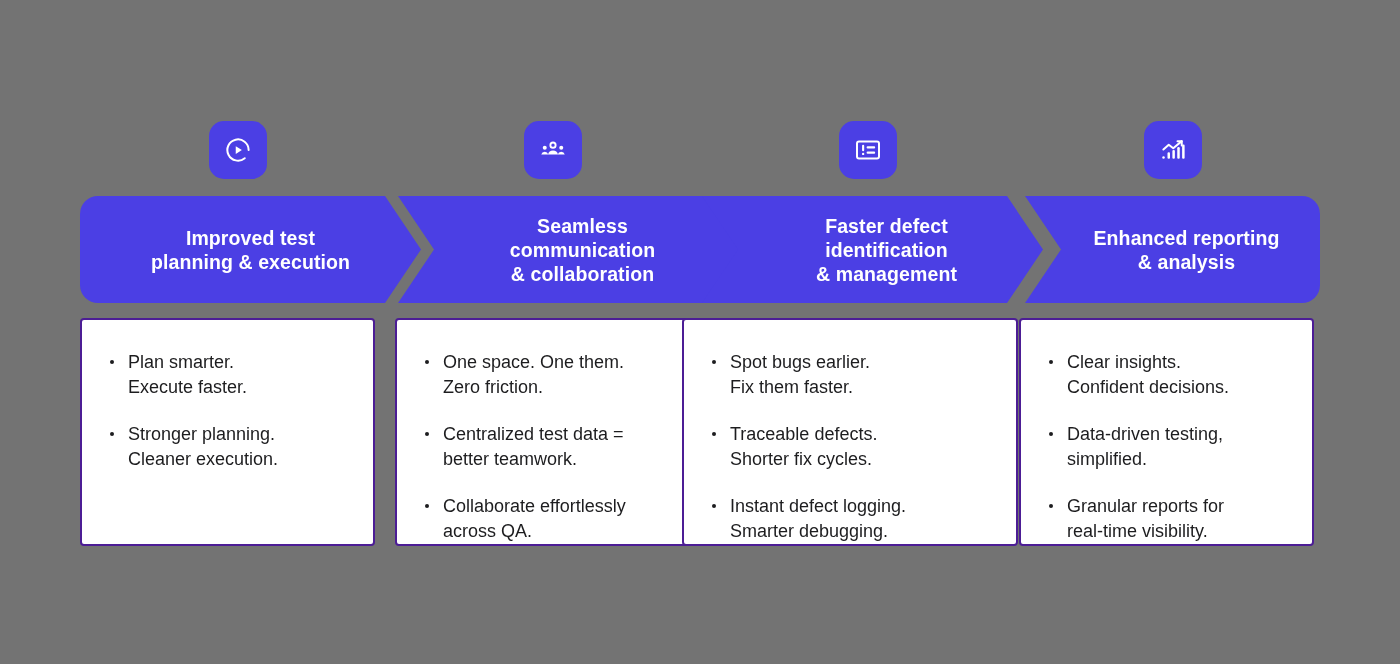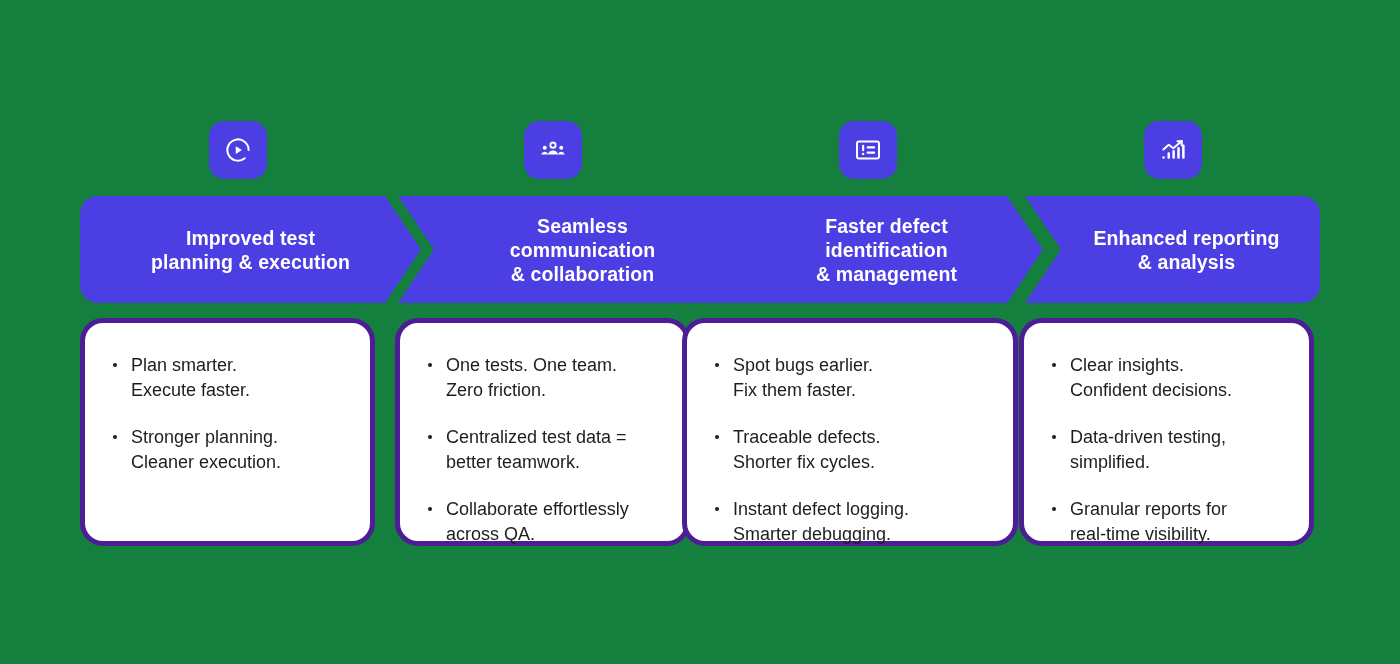--- a/index.html
+++ b/index.html
@@ -9,21 +9,21 @@
     height: 664px;
     background: #f8f8f9;
     font-family: "Liberation Sans", sans-serif;
     overflow: hidden;
   }
 
   .stage {
     position: relative;
     width: 1400px;
     height: 664px;
-    background: #15803d;
+    background: #737373;
   }
 
   
   .icon-row {
     position: absolute;
     left: 80px;
     top: 121px;
     width: 1240px;
     height: 58px;
     display: flex;
@@ -99,22 +99,22 @@
     left: 80px;
     top: 318px;
     width: 1240px;
     height: 228px;
   }
   .card {
     position: absolute;
     top: 0;
     height: 228px;
     background: #ffffff;
-    border: 5px solid #4c1d95;
-    border-radius: 23px;
+    border: 2px solid #4c1d95;
+    border-radius: 4px;
   }
   .card.k1 { left: 0px;   width: 295px; }
   .card.k2 { left: 315px; width: 295px; }
   .card.k3 { left: 602px; width: 336px; }
   .card.k4 { left: 939px; width: 295px; }
 
   .bullets {
     list-style: none;
     padding: 30px 20px 0 27px;
   }
@@ -229,21 +229,21 @@
       <ul class="bullets">
         <li><span class="dot"></span><span>Plan smarter.
 Execute faster.</span></li>
         <li><span class="dot"></span><span>Stronger planning.
 Cleaner execution.</span></li>
       </ul>
     </div>
 
     <div class="card k2">
       <ul class="bullets">
-        <li><span class="dot"></span><span>One tests. One team.
+        <li><span class="dot"></span><span>One space. One them.
 Zero friction.</span></li>
         <li><span class="dot"></span><span>Centralized test data =
 better teamwork.</span></li>
         <li><span class="dot"></span><span>Collaborate effortlessly
 across QA.</span></li>
       </ul>
     </div>
 
     <div class="card k3">
       <ul class="bullets">

